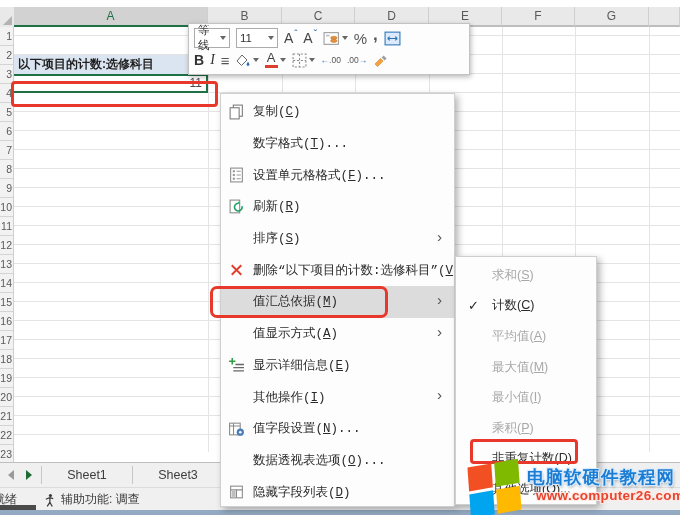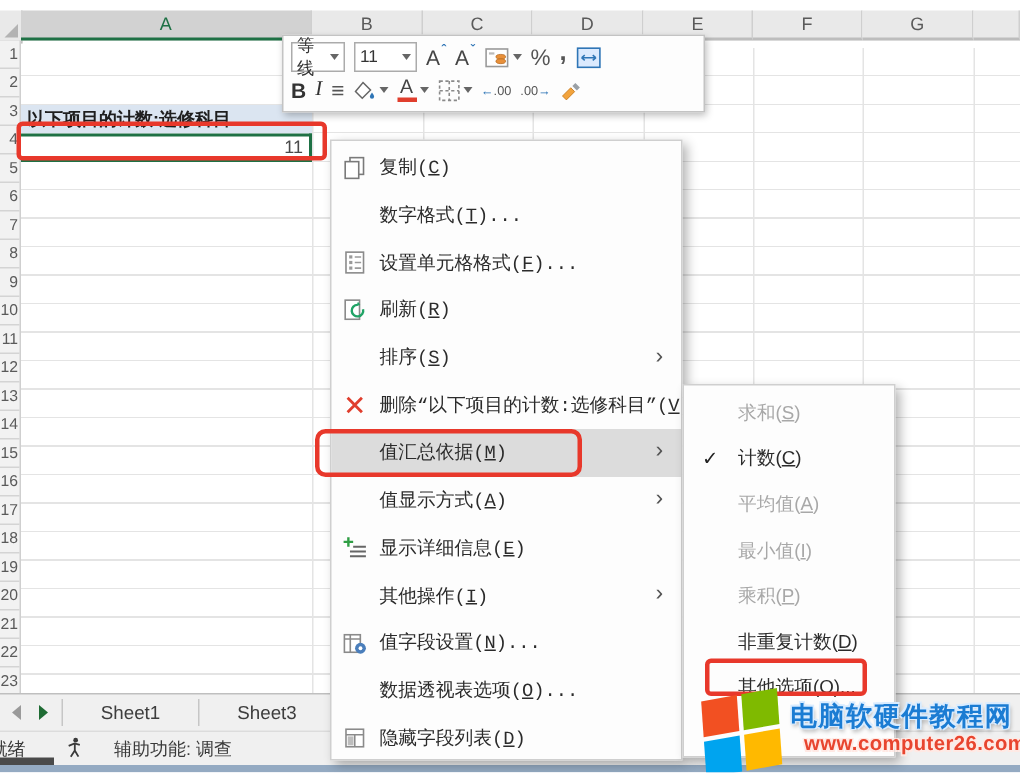--- a/index.html
+++ b/index.html
@@ -13,21 +13,21 @@
           border-bottom:9px solid #b3b3b3;border-left:9px solid transparent;}
   .colh{position:absolute;top:7px;height:20px;background:#e9e9e9;color:#5a5a5a;
         font-size:12px;display:flex;align-items:center;justify-content:center;
         border-right:1px solid #cfcfcf;border-bottom:2px solid #bdbdbd;box-sizing:border-box;}
   .colh.sel{background:#d2d2d2;color:#1e7145;border-bottom:2px solid #1e7145;}
   #row-headers{position:absolute;left:0;top:27px;width:14px;height:435px;background:#f2f2f2;
         border-right:1px solid #cfcfcf;box-sizing:border-box;overflow:hidden;}
   .rowh{width:14px;height:19px;line-height:19px;font-size:10.5px;color:#5a5a5a;
         text-align:right;padding-right:2px;box-sizing:border-box;
         border-bottom:1px solid #d4d4d4;overflow:hidden;white-space:nowrap;}
-  #grid{position:absolute;left:14px;top:32px;width:666px;height:435px;background:#fff;}
+  #grid{position:absolute;left:14px;top:17px;width:666px;height:435px;background:#fff;}
   #grid .hlines{position:absolute;left:0;top:0;right:0;bottom:0;
         background:repeating-linear-gradient(to bottom,transparent 0,transparent 18px,#e4e4e4 18px,#e4e4e4 19px);}
   .vline{position:absolute;top:0;bottom:0;width:1px;background:#e4e4e4;}
   #cell-a3{position:absolute;left:0;top:38px;width:194px;height:19px;background:#dbe5f1;
         font-size:12px;font-weight:600;color:#1f1f1f;line-height:19px;padding-left:4px;
         box-sizing:border-box;white-space:nowrap;overflow:hidden;}
   #cell-a4{position:absolute;left:0;top:57px;width:194px;height:19px;background:#fff;
         border-top:2px solid #1e7145;border-bottom:2px solid #1e7145;border-right:2px solid #1e7145;
         box-sizing:border-box;font-size:12px;color:#4a4a4a;line-height:15px;text-align:right;padding-right:4px;}
   
@@ -35,21 +35,21 @@
         border-top:1px solid #bfbfbf;box-sizing:border-box;display:flex;align-items:stretch;}
   .navarrows{display:flex;align-items:center;gap:10px;padding:0 8px 0 7px;}
   .tabdiv{width:1px;background:#c6c6c6;margin:3px 0;}
   .sheettab{min-width:70px;padding:0 10px;display:flex;align-items:center;justify-content:center;
         font-size:12.5px;color:#3d3d3d;}
   #statusbar{position:absolute;left:0;top:487px;width:680px;height:23px;background:#f0f0f0;
         border-top:1px solid #dcdcdc;box-sizing:border-box;display:flex;align-items:center;
         font-size:12px;color:#3a3a3a;overflow:hidden;}
   #ready-wrap{overflow:hidden;white-space:nowrap;}
   #ready-wrap span{display:inline-block;margin-left:-7px;}
-  #acc-wrap{display:flex;align-items:flex-start;gap:20px;margin-left:26px;}
+  #acc-wrap{display:flex;align-items:flex-end;gap:5px;margin-left:26px;}
   #dark-seg{position:absolute;left:0;top:505px;width:36px;height:5px;background:#4a4a4a;}
   #bottom-strip{position:absolute;left:0;top:510px;width:680px;height:5px;background:#94aac2;}
   
   #mini-toolbar{position:absolute;left:188px;top:23px;width:282px;height:52px;background:#fdfdfd;
         border:1px solid #c3c3c3;box-sizing:border-box;box-shadow:1px 2px 5px rgba(0,0,0,.28);
         z-index:10;padding:3px 5px;display:flex;flex-direction:column;justify-content:space-between;}
   .tb-row{display:flex;align-items:center;gap:6px;height:22px;}
   .combo{border:1px solid #ababab;height:20px;display:flex;align-items:center;
         justify-content:space-between;padding:0 3px;font-size:11.5px;color:#333;box-sizing:border-box;background:#fff;}
   .caret{width:0;height:0;border-left:3.5px solid transparent;border-right:3.5px solid transparent;
@@ -373,20 +373,23 @@
           <span><span>求和(</span><span class="acc-key">S</span><span>)</span></span>
         </div>
         <div class="sm-item">
           <span class="chk">✓</span>
           <span><span>计数(</span><span class="acc-key">C</span><span>)</span></span>
         </div>
         <div class="sm-item dis">
           <span><span>平均值(</span><span class="acc-key">A</span><span>)</span></span>
         </div>
         <div class="sm-item dis">
+          <span><span>最大值(</span><span class="acc-key">M</span><span>)</span></span>
+        </div>
+        <div class="sm-item dis">
           <span><span>最小值(</span><span class="acc-key">I</span><span>)</span></span>
         </div>
         <div class="sm-item dis">
           <span><span>乘积(</span><span class="acc-key">P</span><span>)</span></span>
         </div>
         <div class="sm-item">
           <span><span>非重复计数(</span><span class="acc-key">D</span><span>)</span></span>
         </div>
         <div class="sm-item">
           <span><span>其他选项(</span><span class="acc-key">O</span><span>)...</span></span>

